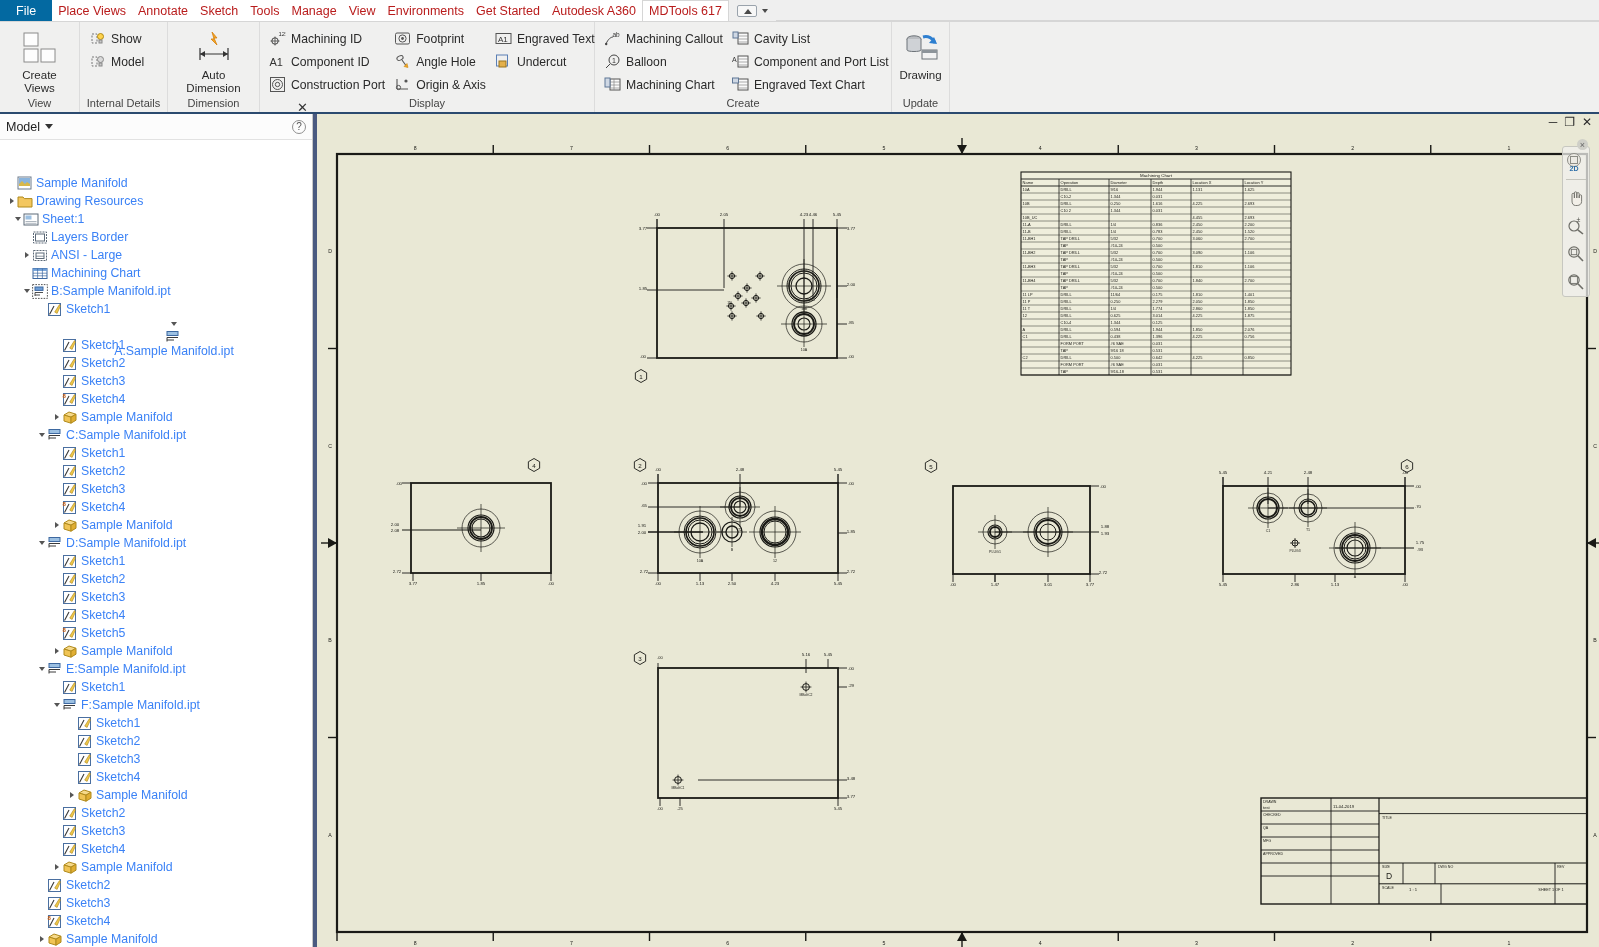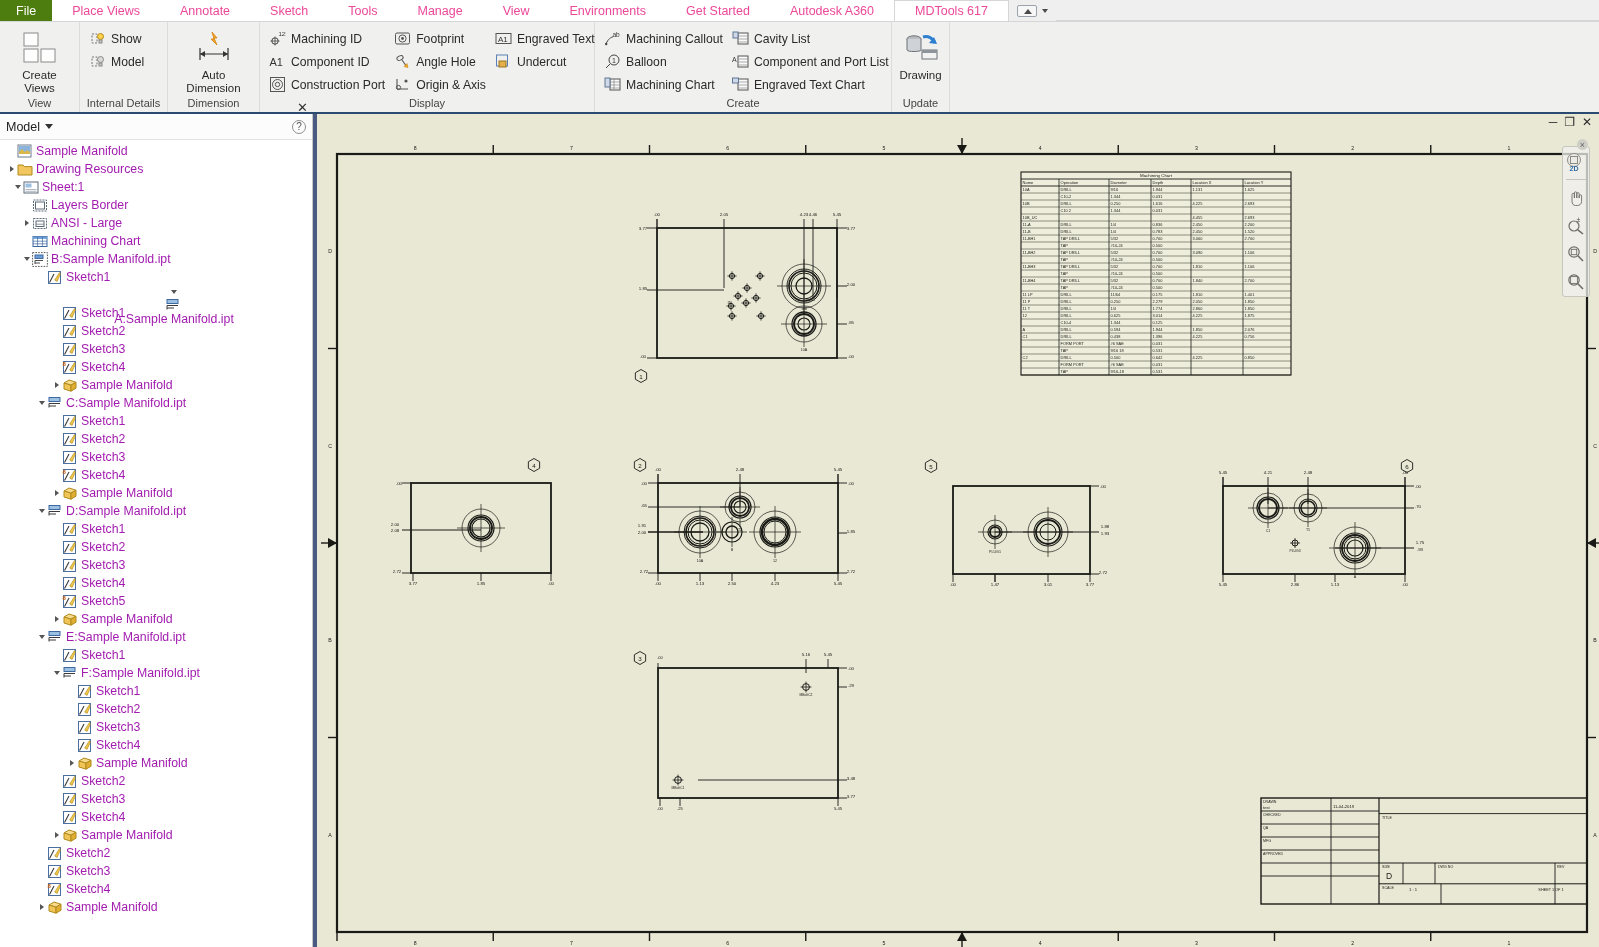--- a/index.html
+++ b/index.html
@@ -9,24 +9,24 @@
     overflow: hidden;
     font-family: "Liberation Sans", sans-serif;
     background: #fdfdfd;
   }
   
   #ribbon-tabs {
     height: 22px; background: #ffffff; display: flex; align-items: stretch;
     border-bottom: 1px solid #d6d6d6; position: relative;
   }
   .tab {
-    padding: 0 20px; font-size: 12.5px; color: #ec4899;
+    padding: 0 6px; font-size: 12.5px; color: #b91c1c;
     display: flex; align-items: center; white-space: nowrap; cursor: default;
   }
-  .tab.file { background: #4d7c0f; color: #fff; font-weight: 400; padding: 0 16px; }
+  .tab.file { background: #0369a1; color: #fff; font-weight: 400; padding: 0 16px; }
   .tab.active { background: #fff; border-left:1px solid #d6d6d6; border-right:1px solid #d6d6d6;
                 border-top: 1px solid #d6d6d6; margin-top:0; }
   .tab-rest { flex: 1; background: #efefef; border-bottom: 1px solid #d6d6d6;}
   .minitab { display:flex; align-items:center; padding:0 8px; background:#efefef; }
   .minibox { width:20px; height:12px; border:1px solid #9aa3ac; border-radius:2px; position:relative;
              background:#f7f7f7; }
   .minibox::after{ content:""; position:absolute; left:6px; top:3px; border-left:4px solid transparent;
              border-right:4px solid transparent; border-bottom:5px solid #4a4a4a; }
   .caret-sm { margin-left:5px; width:0;height:0; border-left:3.5px solid transparent;
              border-right:3.5px solid transparent; border-top:4px solid #4a4a4a; }
@@ -58,21 +58,21 @@
              border-right:1px solid #c8c8c8; position:relative;}
   #browser-header { height:26px; display:flex; align-items:center; padding:0 6px;
              background:#fcfcfc; border-bottom:1px solid #e2e2e2; }
   #browser-header .t { font-size:12.5px; color:#222; }
   .hdr-caret { margin-left:5px; width:0;height:0;border-left:4px solid transparent;
                border-right:4px solid transparent;border-top:5px solid #333;}
   .hdr-spacer{flex:1}
   .help-ic { width:14px;height:14px;border:1px solid #8f8f8f;border-radius:50%;
              font-size:10px;color:#555;display:flex;align-items:center;justify-content:center;}
   #close-x { position:absolute; right:4px; top:-14px; font-size:13px; color:#333; }
-  #tree { flex:1; overflow:hidden; padding-top:2px; font-size:12.3px; color:#a21caf; }
+  #tree { flex:1; overflow:hidden; padding-top:2px; font-size:12.3px; color:#3b82f6;margin-top:32px; }
   .node { display:flex; align-items:center; height:18px; white-space:nowrap; cursor:default;}
   .arrow { width:11px; flex:0 0 11px; display:flex; align-items:center; justify-content:center;}
   .arrow.closed::before{content:"";border-left:4px solid #555;border-top:3.5px solid transparent;
       border-bottom:3.5px solid transparent;}
   .arrow.open::before{content:"";border-top:4px solid #555;border-left:3.5px solid transparent;
       border-right:3.5px solid transparent;}
   .nic { width:16px; flex:0 0 16px; height:15px; margin-right:3px;
          display:flex;align-items:center;justify-content:center;}
   .ntext { line-height:1; }
 

